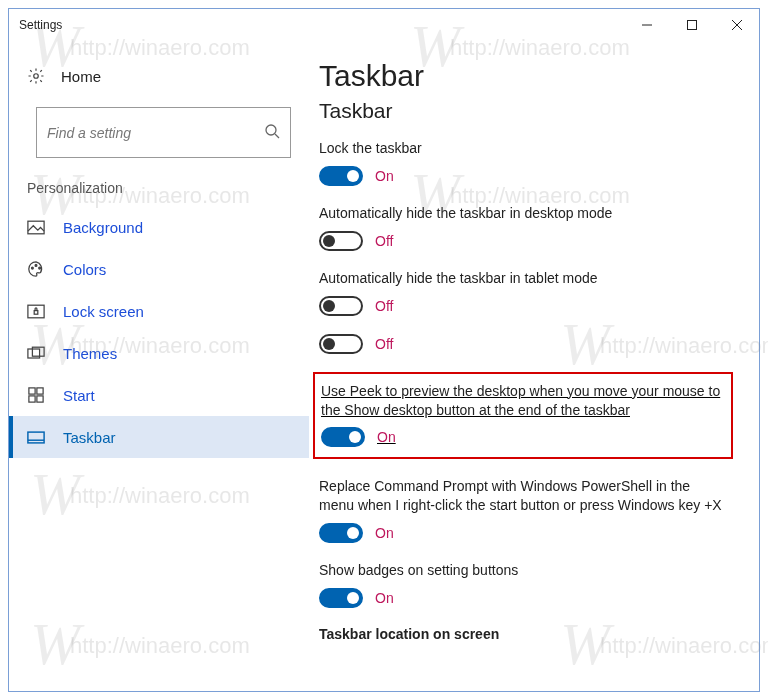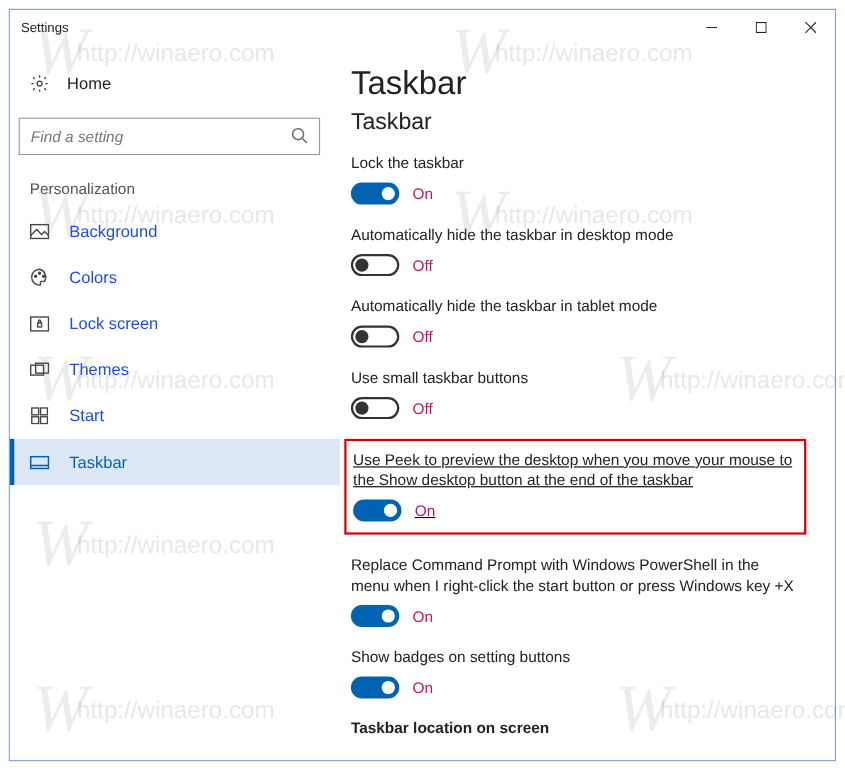--- a/index.html
+++ b/index.html
@@ -54,23 +54,23 @@
       padding: 8px 18px;
       gap: 16px;
       font-size: 15px;
       color: #222;
     }
     .gear-icon {
       width: 18px; height: 18px;
       display: inline-block;
     }
     .search-box {
-      margin: 14px 18px 22px 8px;
+      margin: 14px 18px 22px 27px;
       border: 1px solid #999;
-      height: 34px;
+      height: 51px;
       display: flex; align-items: center;
       padding: 0 10px;
     }
     .search-box input {
       flex: 1; border: none; outline: none;
       font-size: 14px; font-family: inherit;
       color: #333;
     }
     .search-box input::placeholder { color: #777; font-style: italic; }
     .mag-icon { width: 16px; height: 16px; }
@@ -334,21 +334,20 @@
         <div class="setting-label">Automatically hide the taskbar in tablet mode</div>
         <div class="toggle-row">
           <div class="toggle">
               <div class="knob"></div>
             </div>
           <span class="toggle-state">Off</span>
         </div>
       </div>
 
       <div class="setting">
-        <div class="setting-label">Use small taskbar buttons</div>
         <div class="toggle-row">
           <div class="toggle">
               <div class="knob"></div>
             </div>
           <span class="toggle-state">Off</span>
         </div>
       </div>
 
       <div class="setting highlighted">
         <div class="setting-label">Use Peek to preview the desktop when you move your mouse to the Show desktop button at the end of the taskbar</div>

